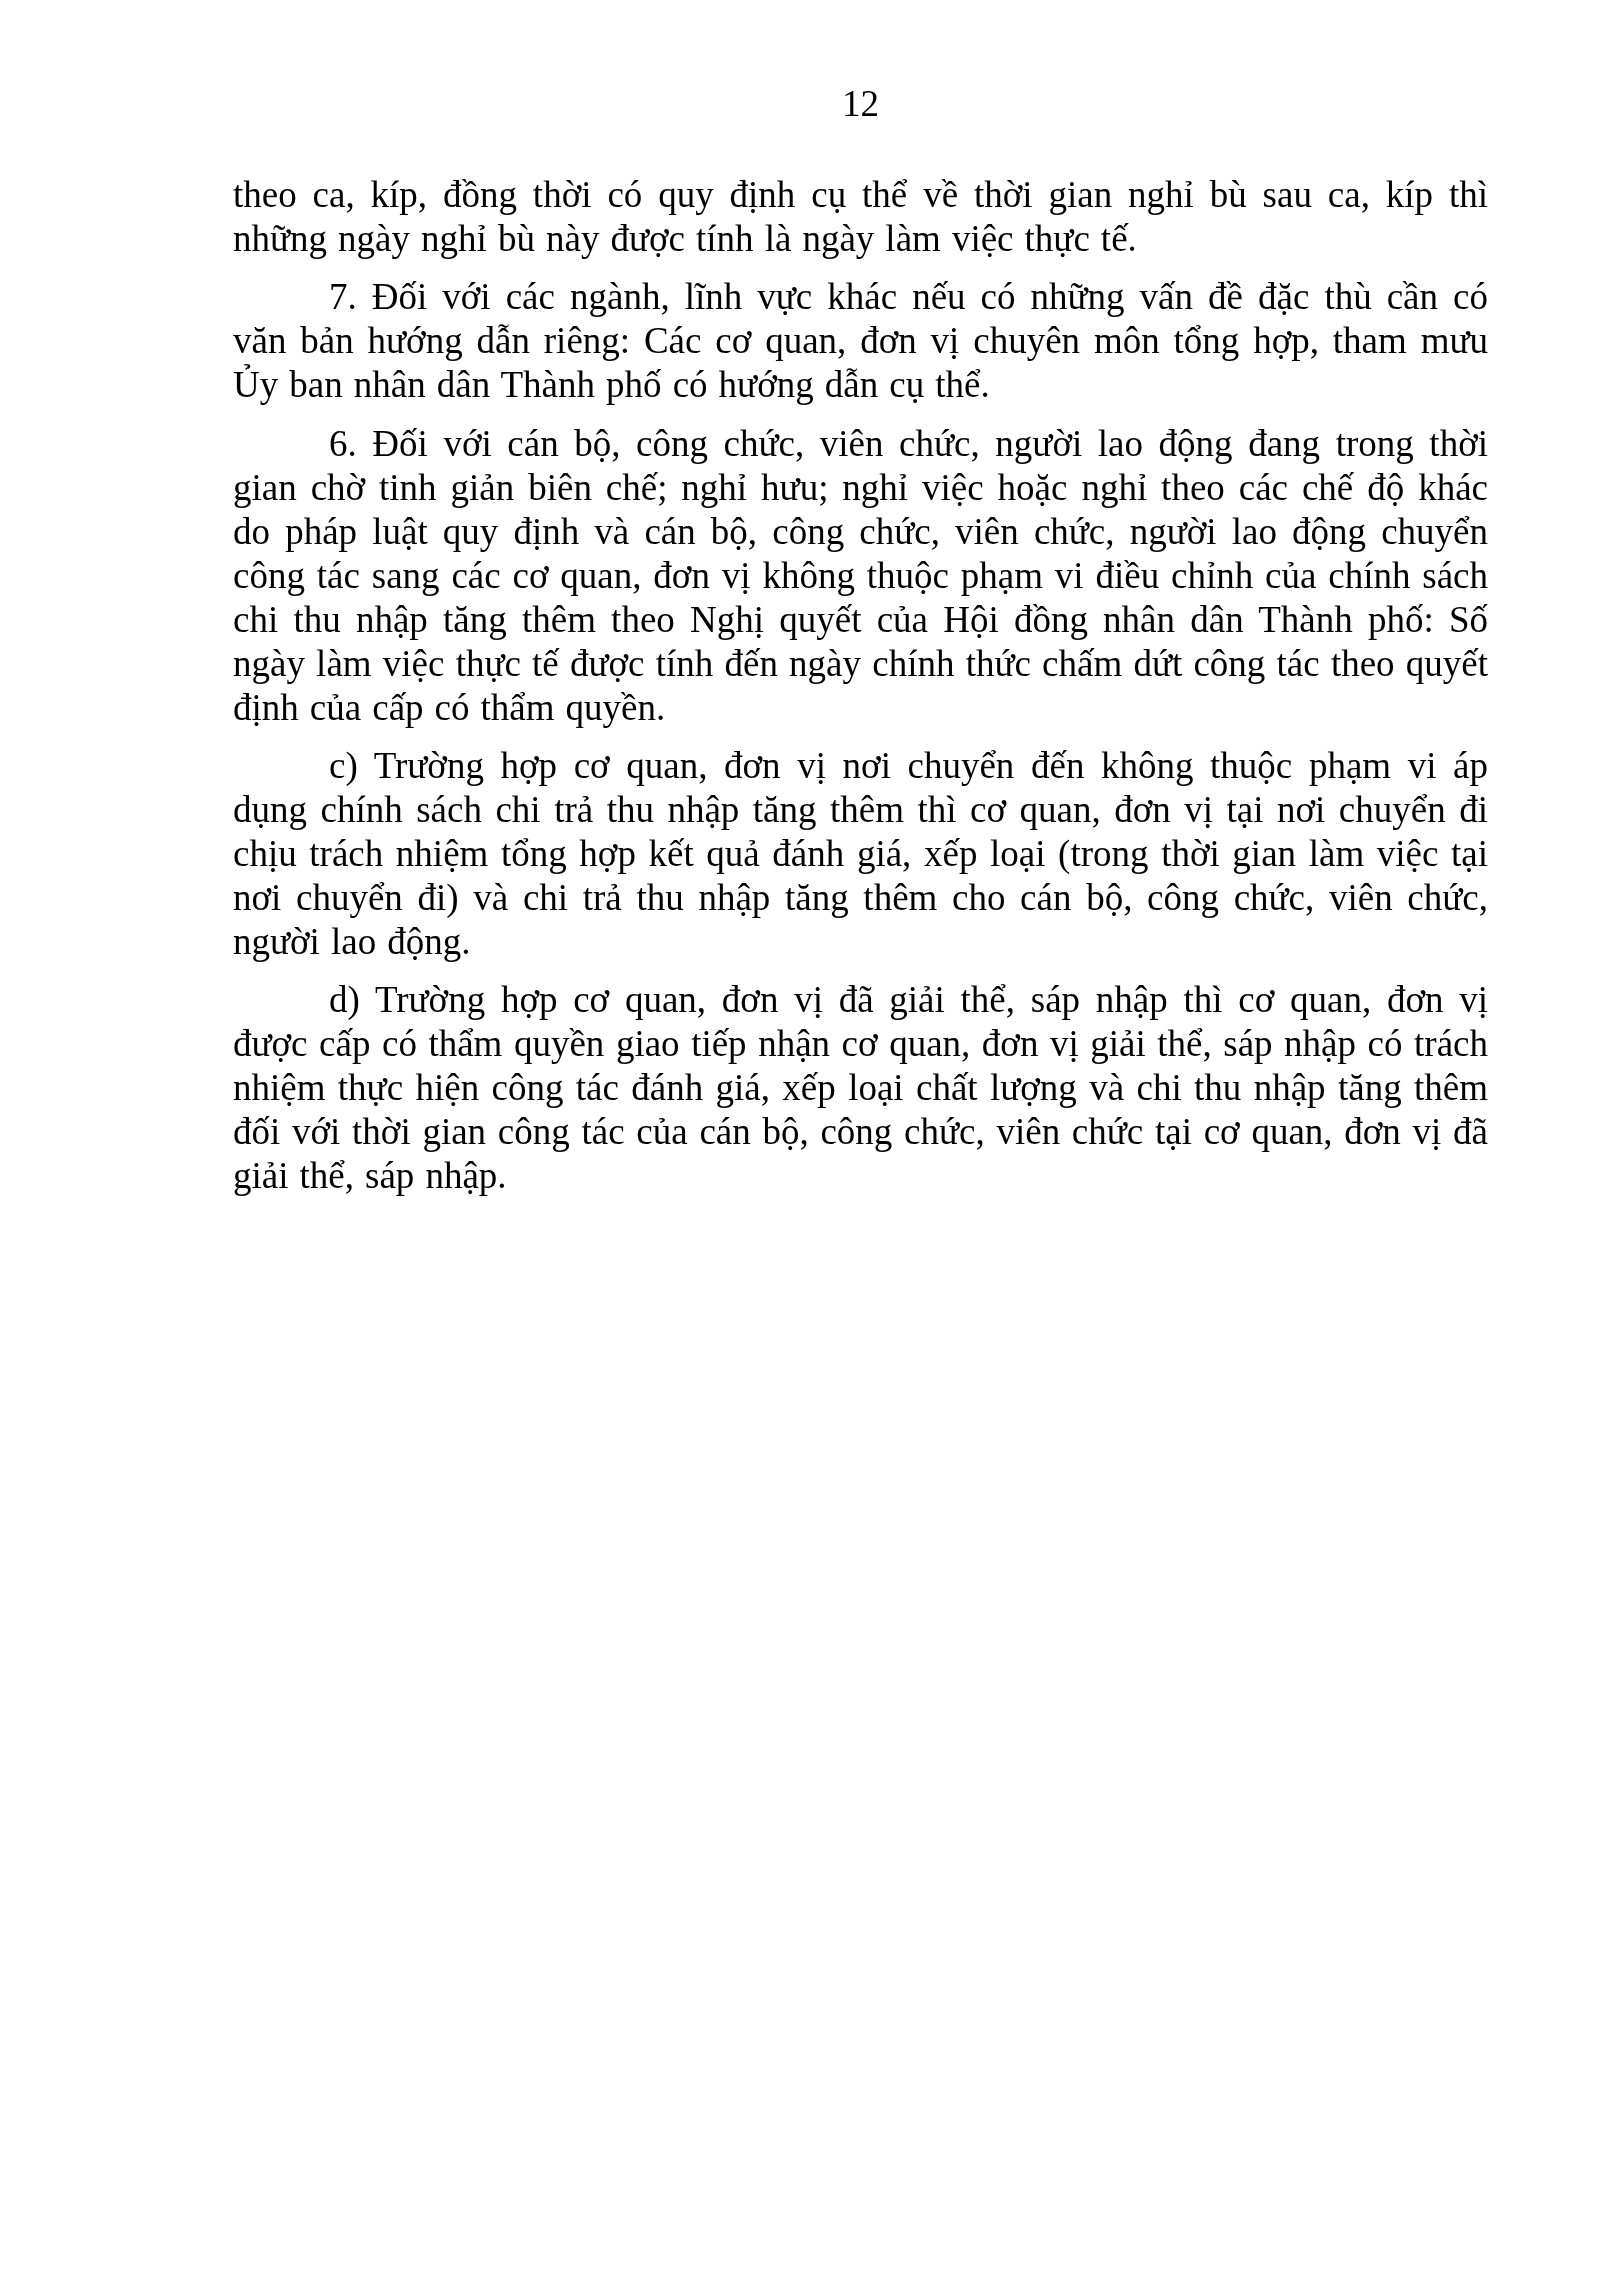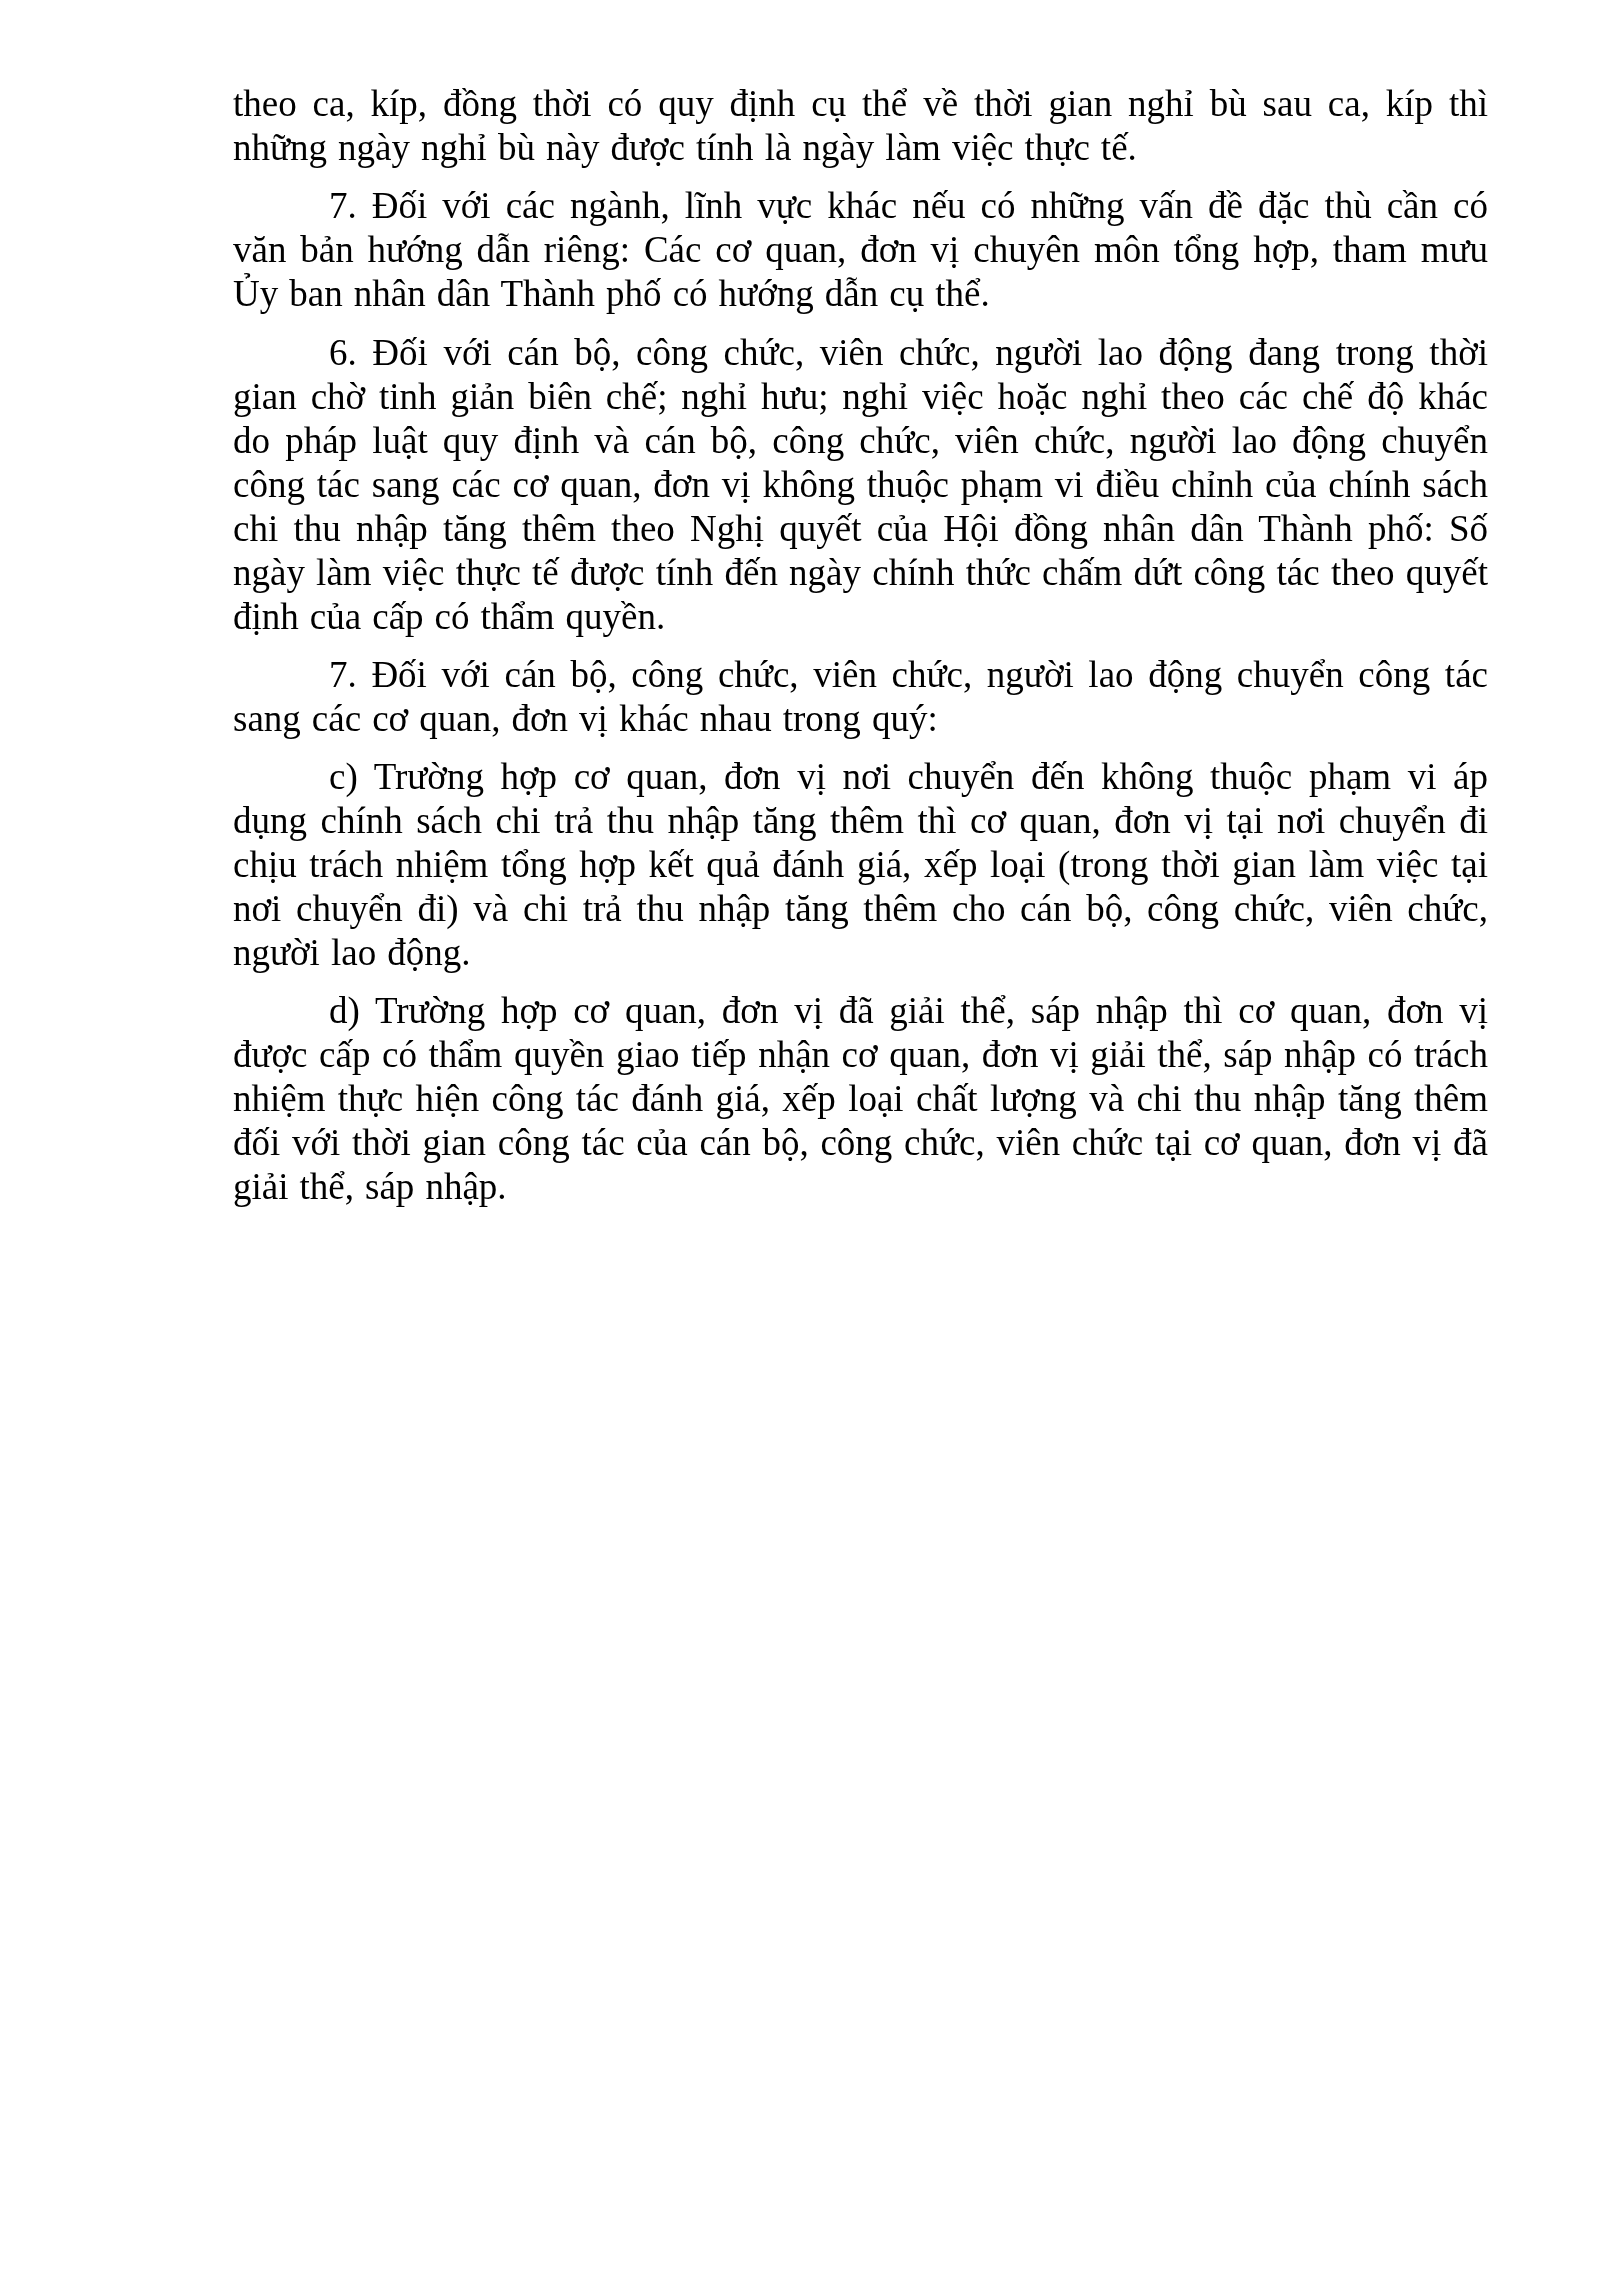--- a/index.html
+++ b/index.html
@@ -36,30 +36,30 @@
     text-indent: 0;
   }
   .para.heading {
     font-weight: 700;
   }
 </style>
 </head>
 <body>
 
 <div class="page">
+  <div class="page-number">12</div>
 
   <div class="body-text">
 
       <p class="para continuation">theo ca, kíp, đồng thời có quy định cụ thể về thời gian nghỉ bù sau ca, kíp thì những ngày nghỉ bù này được tính là ngày làm việc thực tế.</p>
 
       <p class="para">7. Đối với các ngành, lĩnh vực khác nếu có những vấn đề đặc thù cần có văn bản hướng dẫn riêng: Các cơ quan, đơn vị chuyên môn tổng hợp, tham mưu Ủy ban nhân dân Thành phố có hướng dẫn cụ thể.</p>
 
       <p class="para">6. Đối với cán bộ, công chức, viên chức, người lao động đang trong thời gian chờ tinh giản biên chế; nghỉ hưu; nghỉ việc hoặc nghỉ theo các chế độ khác do pháp luật quy định và cán bộ, công chức, viên chức, người lao động chuyển công tác sang các cơ quan, đơn vị không thuộc phạm vi điều chỉnh của chính sách chi thu nhập tăng thêm theo Nghị quyết của Hội đồng nhân dân Thành phố: Số ngày làm việc thực tế được tính đến ngày chính thức chấm dứt công tác theo quyết định của cấp có thẩm quyền.</p>
 
-      <p class="para">7. Đối với cán bộ, công chức, viên chức, người lao động chuyển công tác sang các cơ quan, đơn vị khác nhau trong quý:</p>
 
 
 
       <p class="para">c) Trường hợp cơ quan, đơn vị nơi chuyển đến không thuộc phạm vi áp dụng chính sách chi trả thu nhập tăng thêm thì cơ quan, đơn vị tại nơi chuyển đi chịu trách nhiệm tổng hợp kết quả đánh giá, xếp loại (trong thời gian làm việc tại nơi chuyển đi) và chi trả thu nhập tăng thêm cho cán bộ, công chức, viên chức, người lao động.</p>
 
       <p class="para">d) Trường hợp cơ quan, đơn vị đã giải thể, sáp nhập thì cơ quan, đơn vị được cấp có thẩm quyền giao tiếp nhận cơ quan, đơn vị giải thể, sáp nhập có trách nhiệm thực hiện công tác đánh giá, xếp loại chất lượng và chi thu nhập tăng thêm đối với thời gian công tác của cán bộ, công chức, viên chức tại cơ quan, đơn vị đã giải thể, sáp nhập.</p>
 
 
 
 

